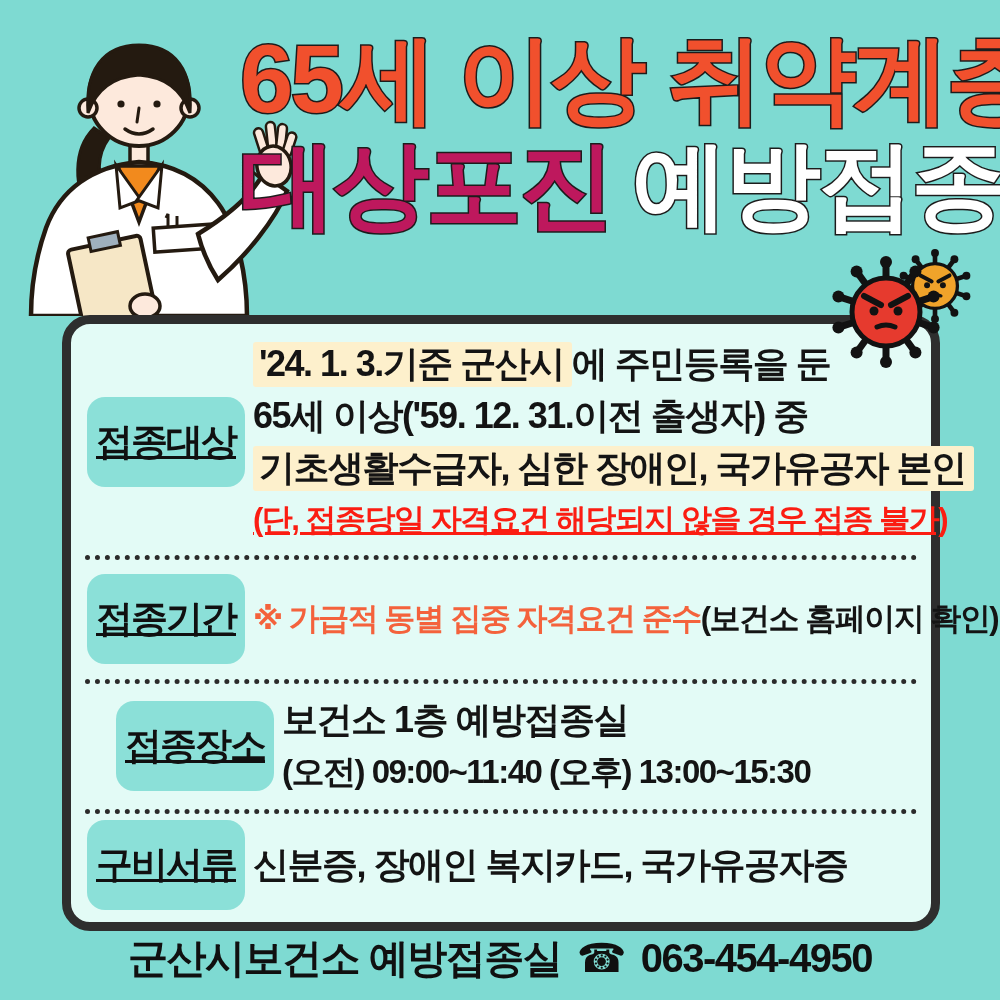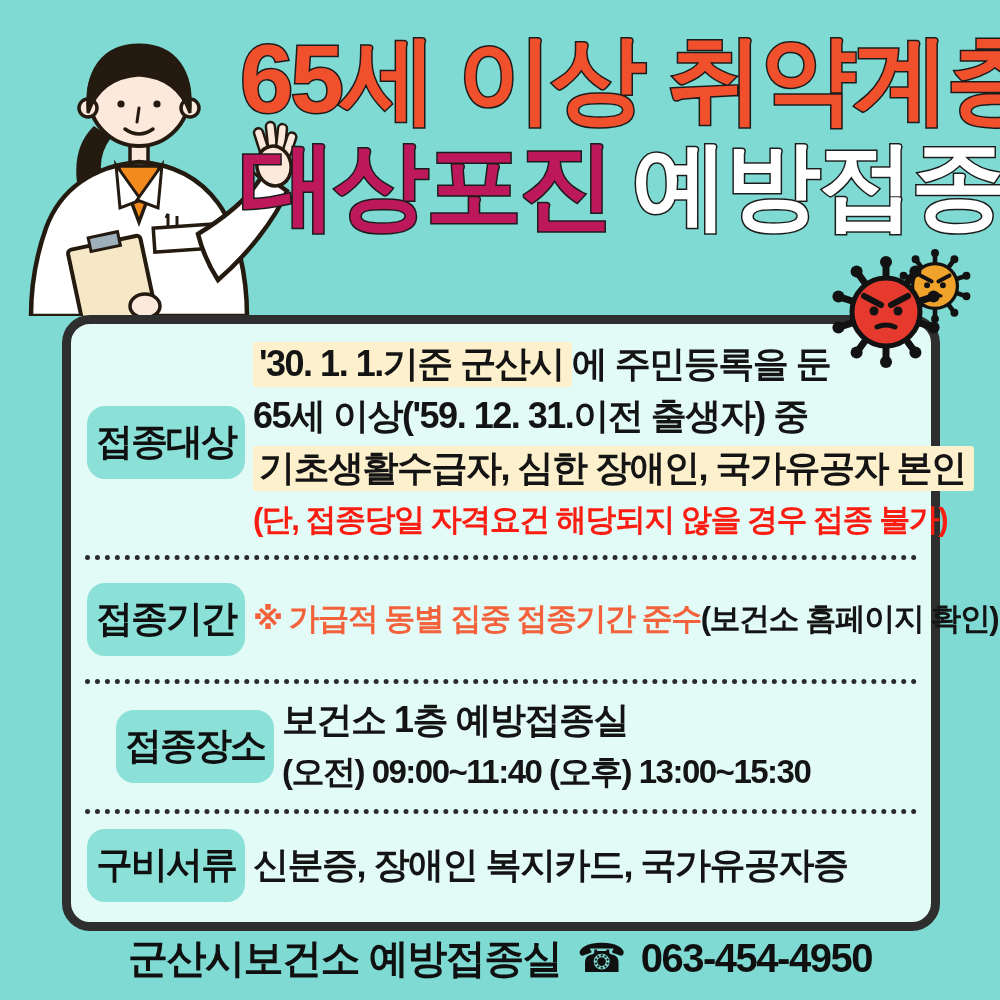--- a/index.html
+++ b/index.html
@@ -30,30 +30,30 @@
     background:#e3fbf6;border:9px solid #2e2e2e;border-radius:28px;
     box-sizing:border-box;display:flex;flex-direction:column;
     justify-content:space-between;padding:6px 0;z-index:1;
   }
   .row{display:flex;align-items:center;padding:0 16px;}
   .row1{height:224px;}
   .row2{height:118px;}
   .row3{height:124px;padding-left:45px;}
   .row4{height:102px;text-align:right;}
   .pill{
-    flex:none;width:158px;height:73px;background:#8be0d8;border-radius:18px;
+    flex:none;width:158px;height:90px;background:#8be0d8;border-radius:18px;
     display:flex;align-items:center;justify-content:center;
-    font-size:37px;font-weight:900;color:#101010;letter-spacing:-2px;
+    font-size:37px;font-weight:900;color:#101010;letter-spacing:-2px;text-decoration:underline;
   }
   .content{margin-left:8px;min-width:0;}
   .content p{margin:0;font-size:36px;font-weight:800;color:#141414;
     line-height:52px;letter-spacing:-1.5px;white-space:nowrap;}
   .hl{background:#fdf0cc;padding:1px 8px 3px 6px;border-radius:3px;}
   .line-big{font-size:34px;}
-  .warning{color:#fb1d12 !important;font-size:31px !important;}
+  .warning{color:#fb1d12 !important;font-size:31px !important;text-decoration:underline;}
   .notice{color:#f4623c;}
   .sub{font-size:31px !important;}
   .times{font-size:33px !important;}
   .dots{border-top:5px dotted #2b2b2b;margin:0 14px;height:0;}
 
   
   .viruses{position:absolute;left:818px;top:246px;z-index:2;}
 
   
   .footer{
@@ -120,33 +120,33 @@
     <div class="title-line">
       <span class="t-yellow">대상포진</span><span class="t-white">예방접종</span>
     </div>
   </div>
 
   <div class="card">
 
     <div class="row row1">
       <div class="pill">접종대상</div>
       <div class="content">
-        <p><span class="hl">'30. 1. 1.기준 군산시</span><span>에 주민등록을 둔</span></p>
+        <p><span class="hl">'24. 1. 3.기준 군산시</span><span>에 주민등록을 둔</span></p>
         <p>65세 이상('59. 12. 31.이전 출생자) 중</p>
         <p class="line-big"><span class="hl">기초생활수급자, 심한 장애인, 국가유공자 본인</span></p>
         <p class="warning">(단, 접종당일 자격요건 해당되지 않을 경우 접종 불가)</p>
       </div>
     </div>
 
     <div class="dots"></div>
 
     <div class="row row2">
       <div class="pill">접종기간</div>
       <div class="content">
-        <p class="sub"><span class="notice">※ 가급적 동별 집중 접종기간 준수</span><span>(보건소 홈페이지 확인)</span></p>
+        <p class="sub"><span class="notice">※ 가급적 동별 집중 자격요건 준수</span><span>(보건소 홈페이지 확인)</span></p>
       </div>
     </div>
 
     <div class="dots"></div>
 
     <div class="row row3">
       <div class="pill">접종장소</div>
       <div class="content">
         <p>보건소 1층 예방접종실</p>
         <p class="times">(오전) 09:00~11:40  (오후) 13:00~15:30</p>

